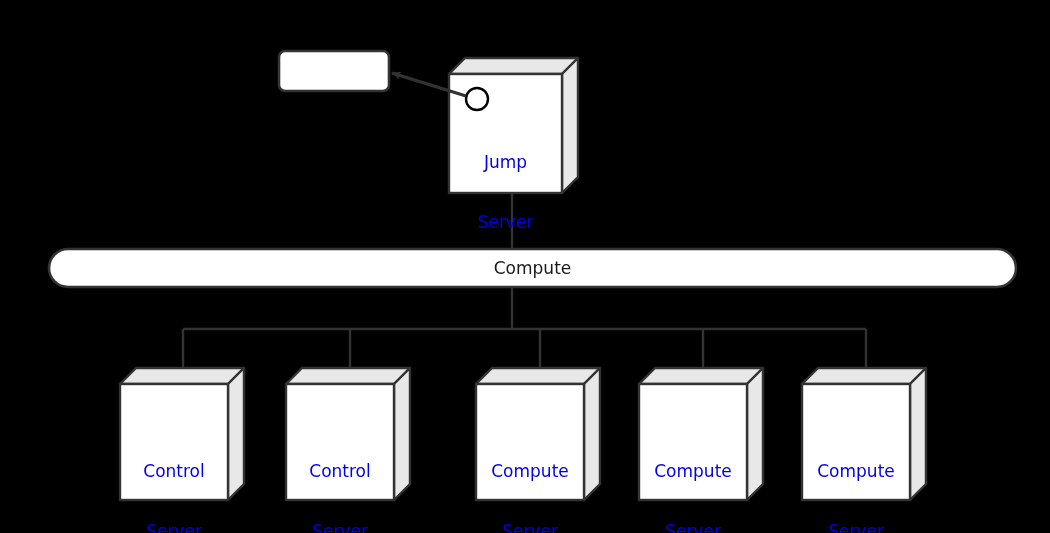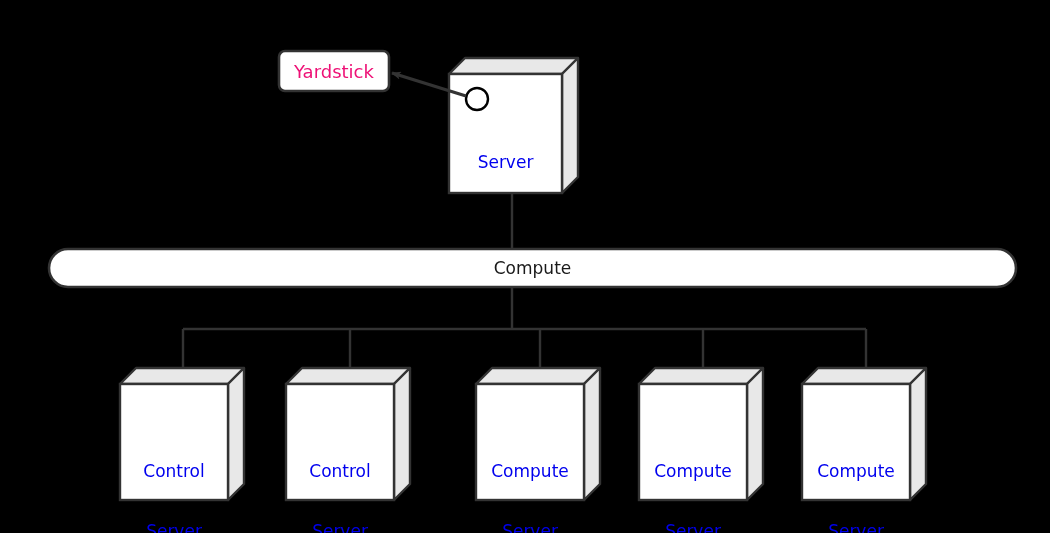--- a/index.html
+++ b/index.html
@@ -137,23 +137,23 @@
     </g>
 
     <g>
       <polygon points="802,384 818,368 926,368 910,384" fill="#e8e8e8" stroke="#333333" stroke-width="2.4" stroke-linejoin="round"></polygon>
       <polygon points="910,384 926,368 926,484 910,500" fill="#e8e8e8" stroke="#333333" stroke-width="2.4" stroke-linejoin="round"></polygon>
       <rect x="802" y="384" width="108" height="116" fill="#ffffff" stroke="#333333" stroke-width="2.4"></rect>
     </g>
 
   </svg>
 
-  <div class="node-label label-pink" style="left:279px; top:61px; width:110px;">Yardstick</div>
 
   <div class="node-label label-blue" style="left:449px; top:112px; width:113px;">
+    <div>Jump</div>
     <div>Server</div>
   </div>
 
   <div class="node-label label-black" style="left:49px; top:258px; width:967px;">Compute</div>
 
   <div class="node-label label-blue" style="left:120px; top:421px; width:108px;">
     <div>Control</div>
     <div>Server</div>
   </div>
 

